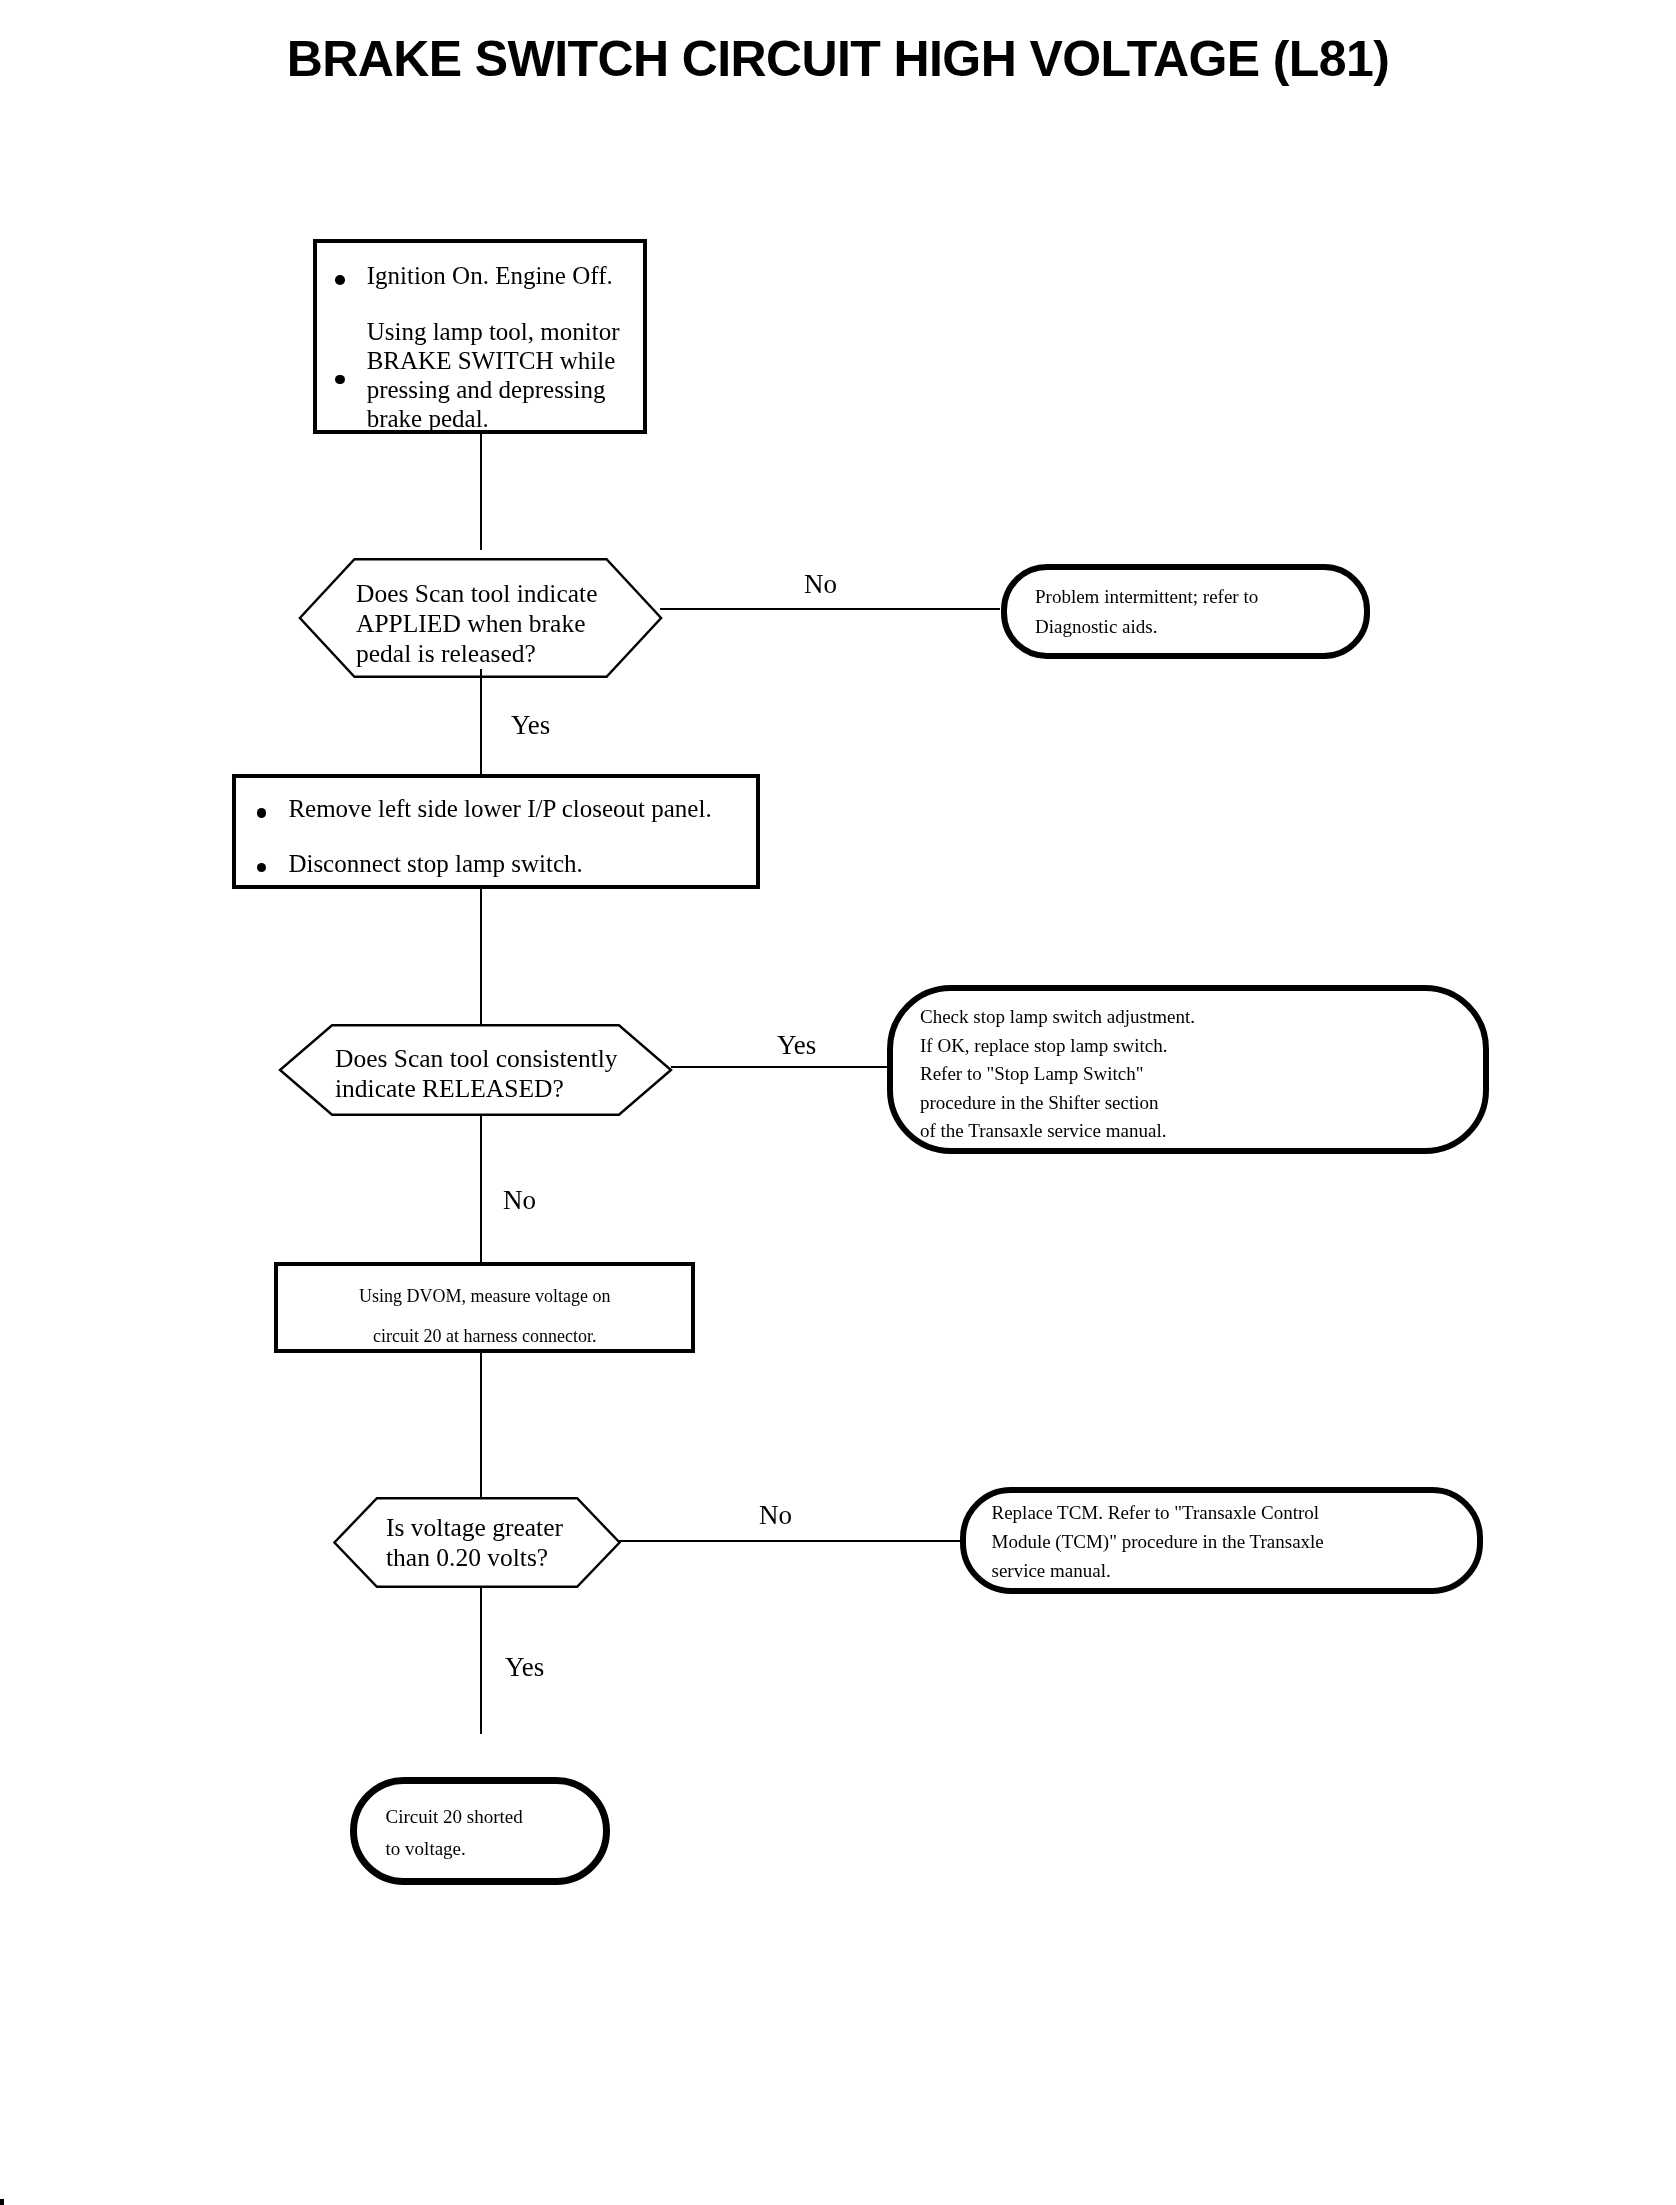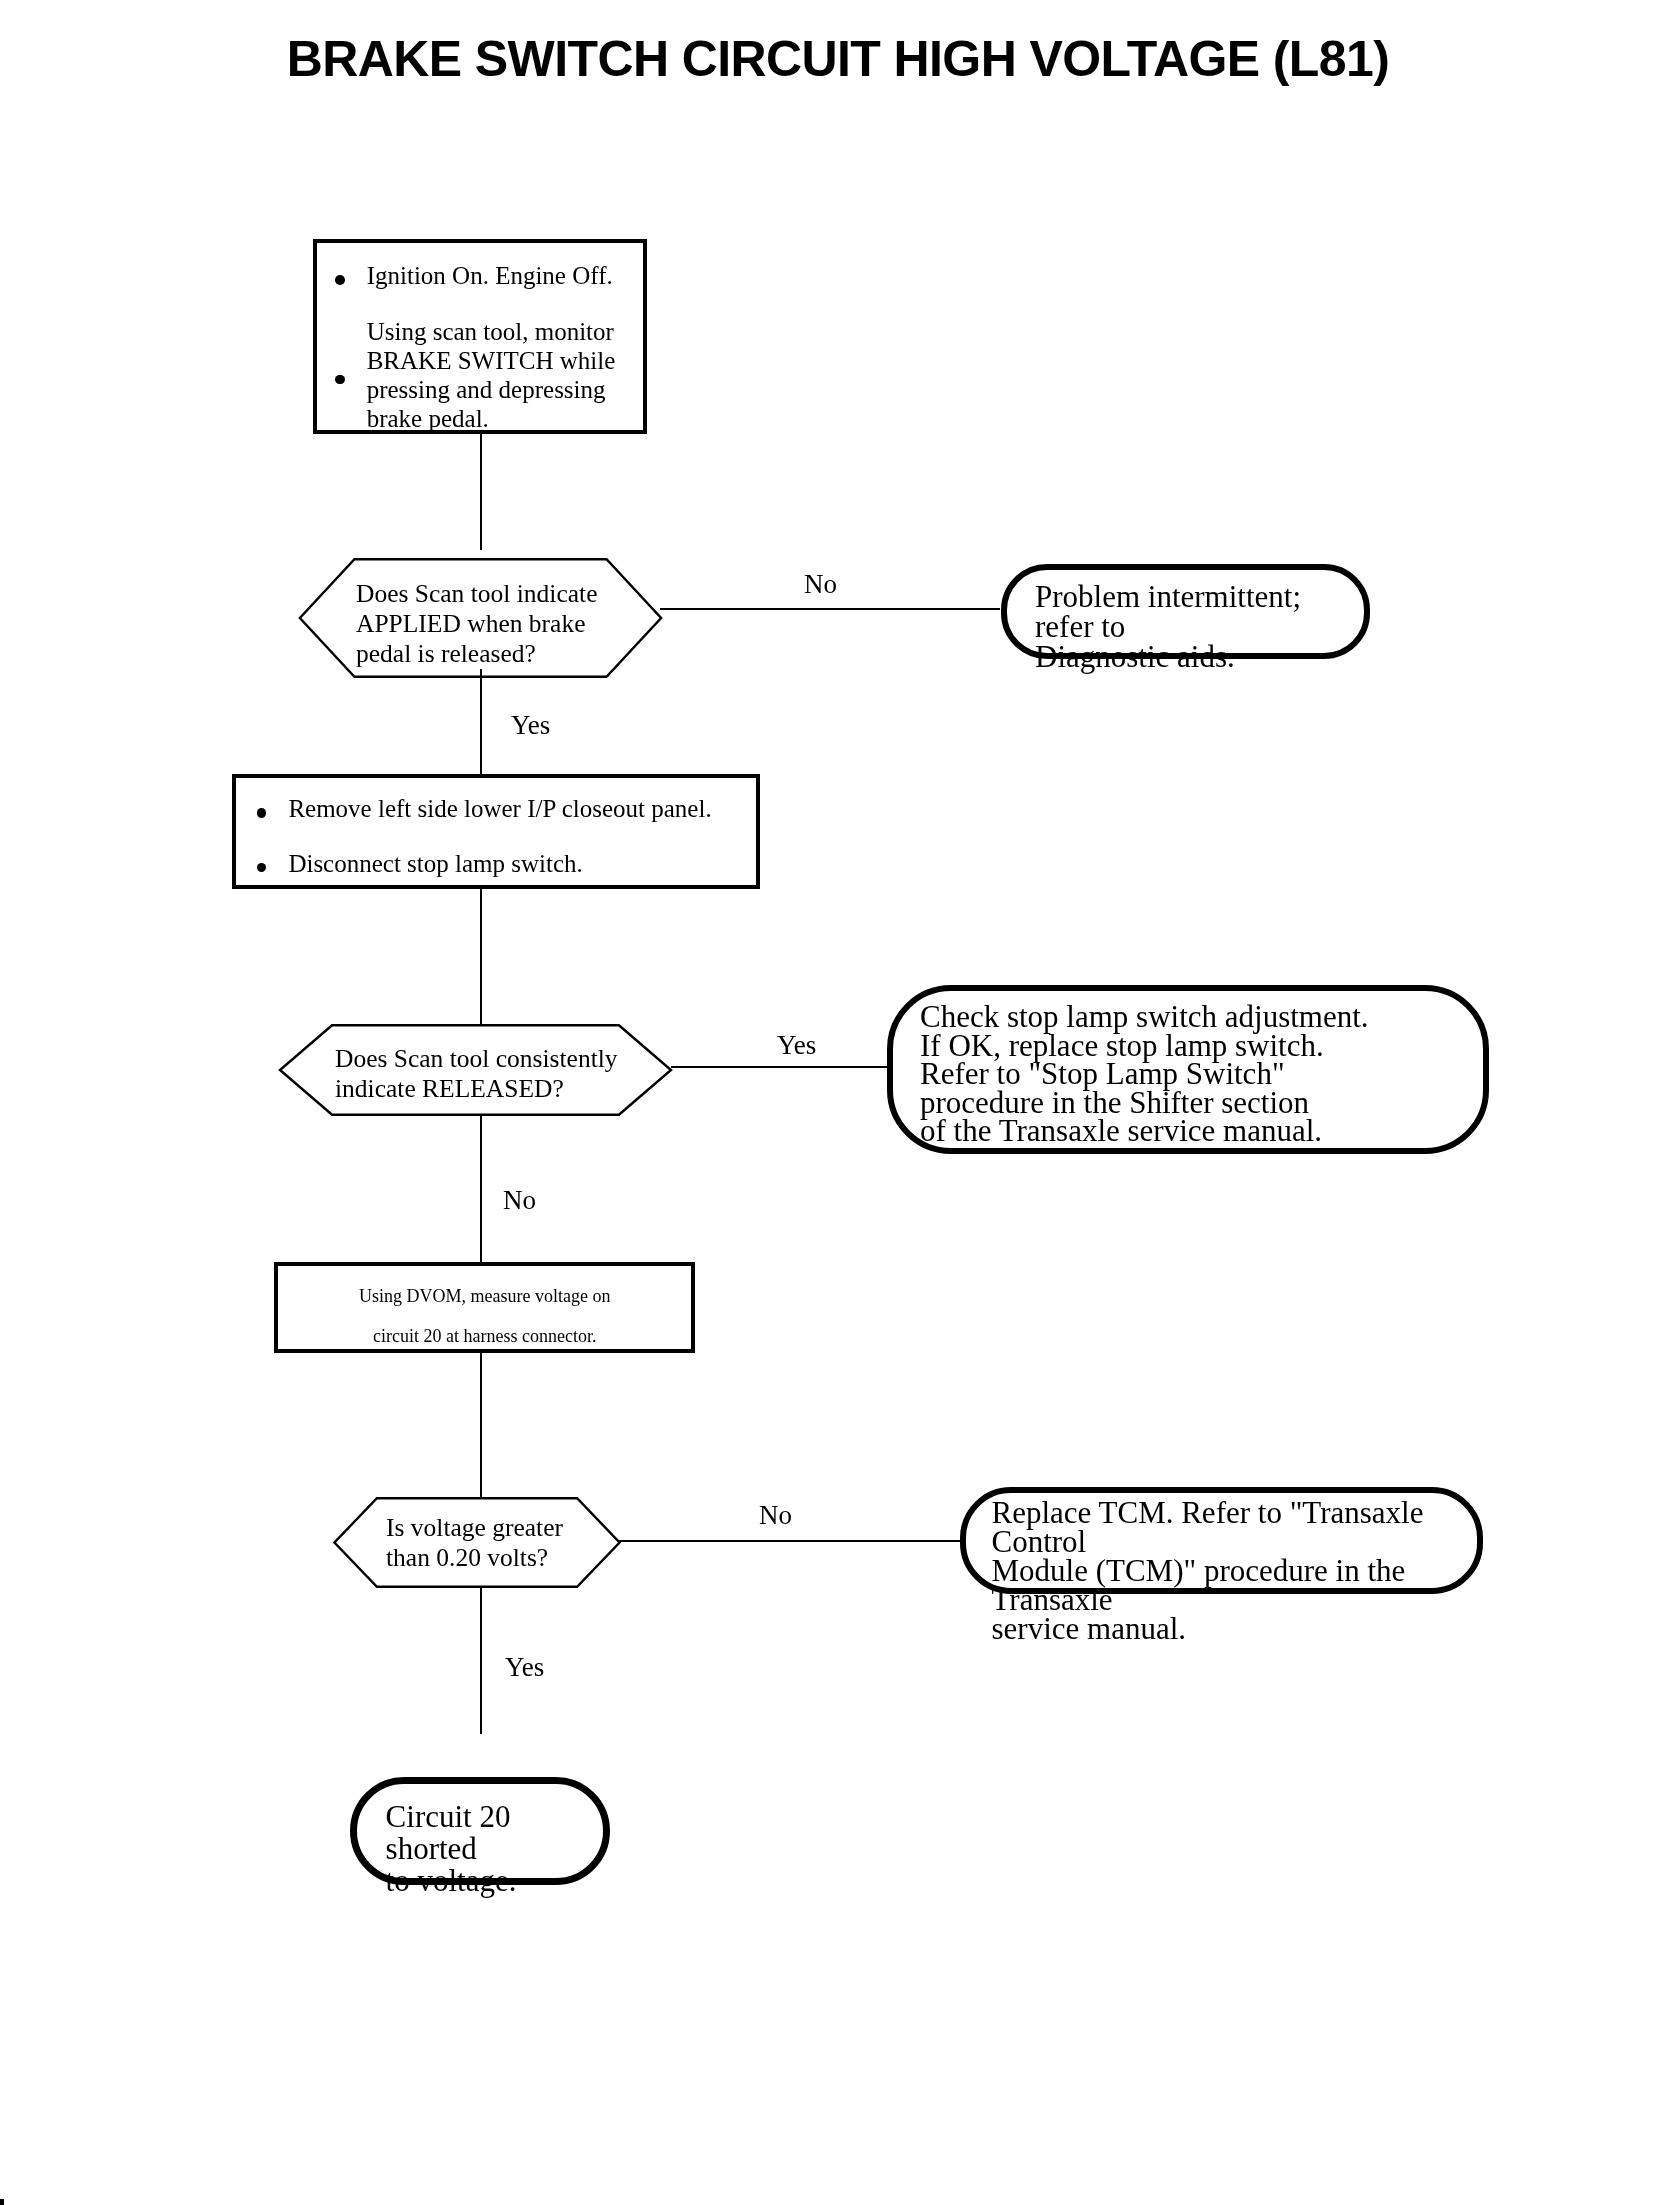--- a/index.html
+++ b/index.html
@@ -40,21 +40,21 @@
   }
   .hex { position: absolute; }
   .hex svg { position: absolute; left: 0; top: 0; display: block; }
   .hex-text {
     position: relative;
     font-size: 25.5px;
     line-height: 30px;
     white-space: pre-line;
   }
   .t-text {
-    font-size: 31px;
+    font-size: 19px;
     white-space: pre-line;
   }
   .p-text {
     font-size: 18px;
     line-height: 40px;
     white-space: pre-line;
     text-align: center;
   }
   .bullet-row { display: flex; align-items: center; }
   .dot {
@@ -124,21 +124,21 @@
 
   <h1 class="title">BRAKE SWITCH CIRCUIT HIGH VOLTAGE (L81)</h1>
 
   <div class="process" id="n-step1">
     <div class="bullet-row row1">
       <span class="dot"></span>
       <span class="btext">Ignition On. Engine Off.</span>
     </div>
     <div class="bullet-row">
       <span class="dot"></span>
-      <span class="btext">Using scan tool, monitor
+      <span class="btext">Using lamp tool, monitor
 BRAKE SWITCH while
 pressing and depressing
 brake pedal.</span>
     </div>
   </div>
 
   <div class="vline" id="v1"></div>
 
   <div class="hex" id="n-d1">
     <svg width="365" height="120" viewBox="0 0 600 198">

